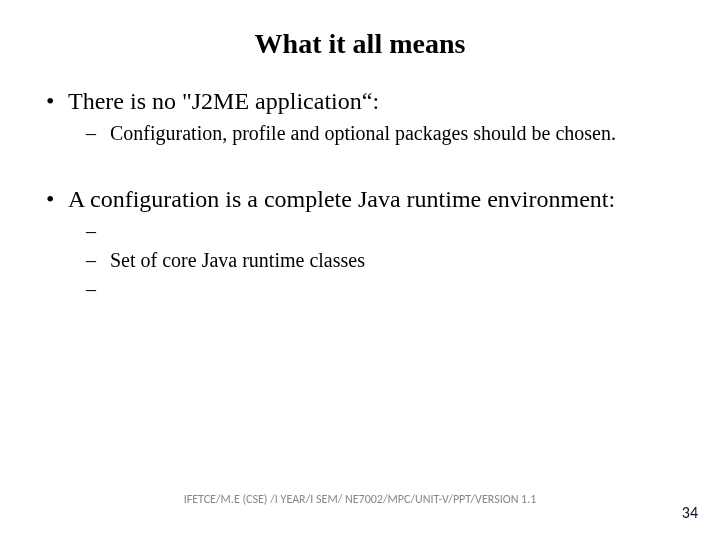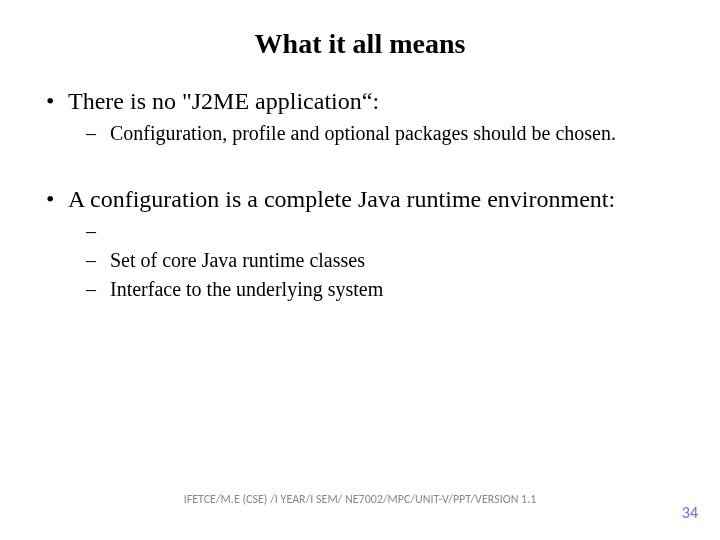--- a/index.html
+++ b/index.html
@@ -58,21 +58,21 @@
       left: 50%;
       transform: translateX(-50%);
       bottom: 16px;
       white-space: nowrap;
     }
     .page-num {
       position: absolute;
       right: 22px;
       bottom: 0;
       font-size: 16px;
-      color: #8b5cf6;
+      color: #0f172a;
     }
   </style>
 </head>
 <body>
 
 <div class="title">What it all means</div>
 
 <div class="content">
 
   <div class="bullet-l1">
@@ -92,21 +92,20 @@
   </div>
   <div class="bullet-l2">
     <span class="marker">–</span>
   </div>
   <div class="bullet-l2">
     <span class="marker">–</span>
     <span>Set of core Java runtime classes</span>
   </div>
   <div class="bullet-l2">
     <span class="marker">–</span>
-    <span>Interface to the underlying system</span>
   </div>
 
 </div>
 
 <div class="footer">
   <span class="footer-text">IFETCE/M.E (CSE) /I YEAR/I SEM/ NE7002/MPC/UNIT-V/PPT/VERSION 1.1</span>
   <span class="page-num">34</span>
 </div>
 
 </body></html>

